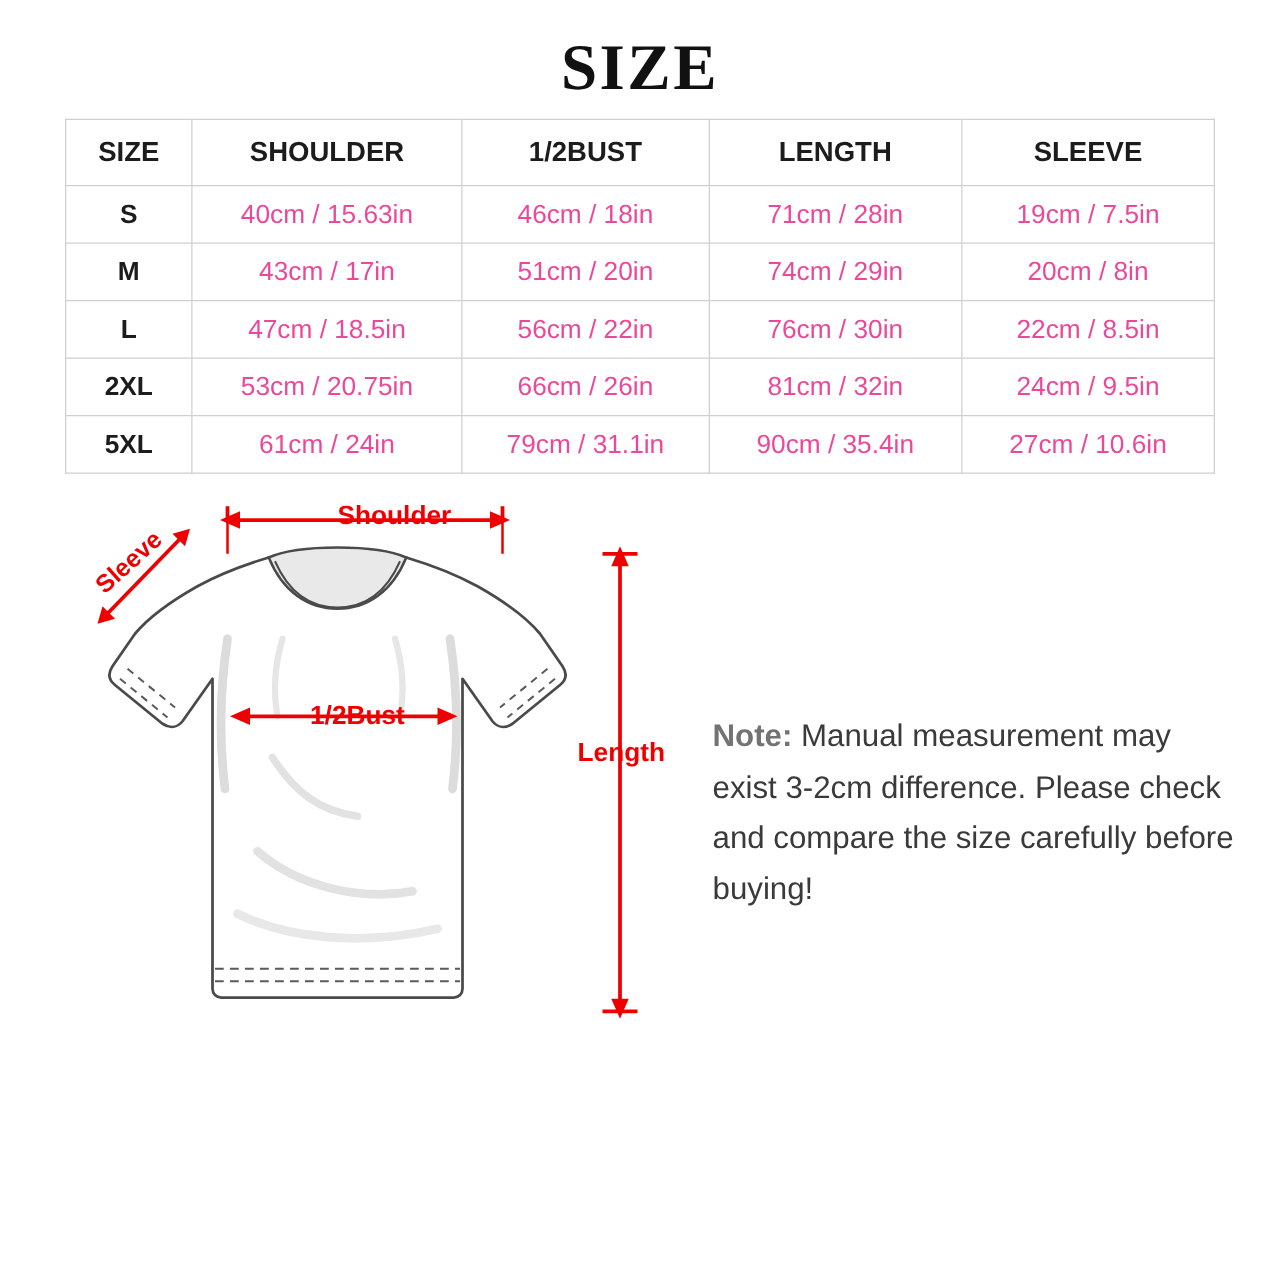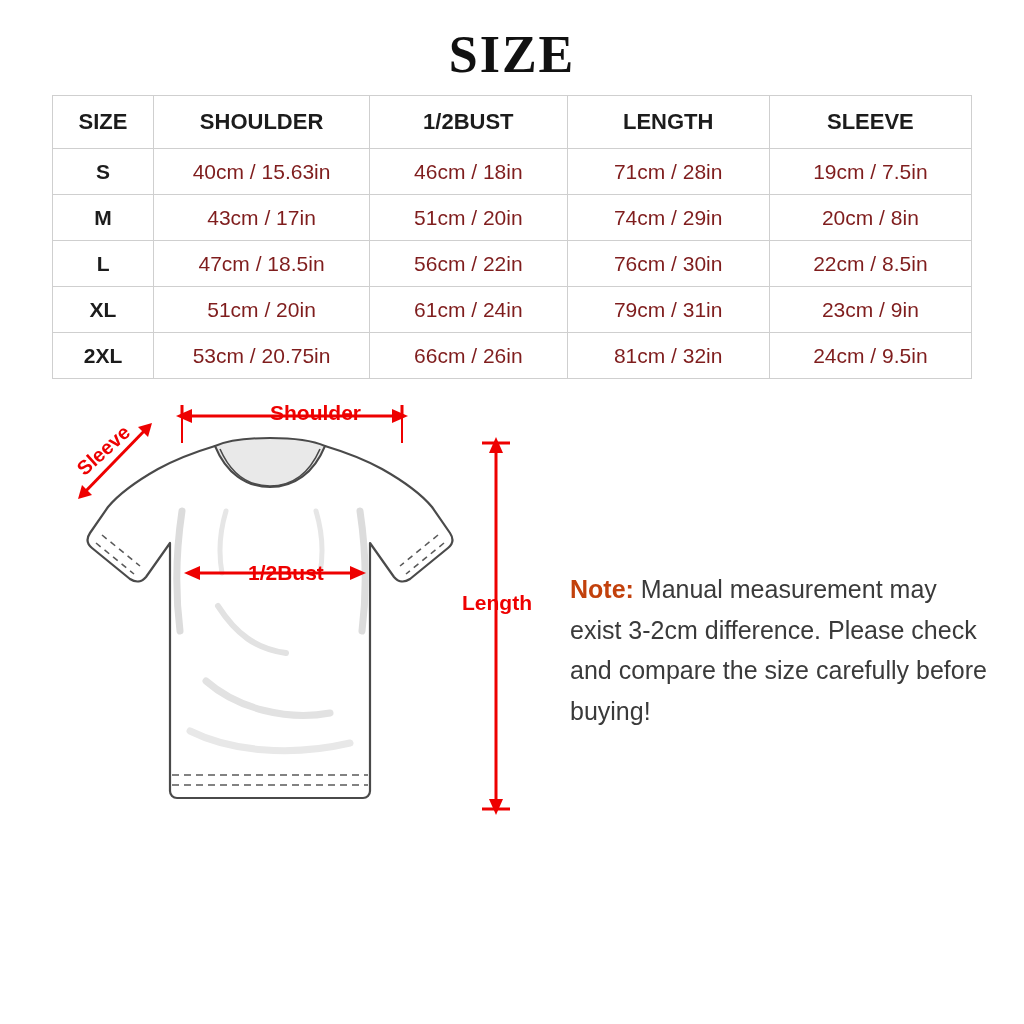--- a/index.html
+++ b/index.html
@@ -36,21 +36,21 @@
   table.size-table {
     width: 100%;
     border-collapse: collapse;
     table-layout: fixed;
   }
   table.size-table th,
   table.size-table td {
     border: 1px solid #cfcfcf;
     text-align: center;
     font-size: 21px;
-    color: #7f1d1d;
+    color: #ec4899;
     height: 45px;
     padding: 0;
   }
   table.size-table thead th {
     font-weight: 700;
     color: #1c1c1c;
     font-size: 22px;
     height: 52px;
   }
   table.size-table tbody td.size-col {
@@ -84,21 +84,21 @@
     position: absolute;
     left: 570px;
     top: 178px;
     width: 420px;
     font-size: 25px;
     line-height: 1.62;
     color: #3a3a3a;
   }
   .note-box .note-label {
     font-weight: 700;
-    color: #c2410c;
+    color: #737373;
   }
 
   
   .ann {
     position: absolute;
     color: #ee0000;
     font-weight: 700;
     font-size: 21px;
     font-family: "Liberation Sans", sans-serif;
     white-space: nowrap;
@@ -147,32 +147,32 @@
         <td>20cm / 8in</td>
       </tr>
       <tr>
         <td class="size-col">L</td>
         <td>47cm / 18.5in</td>
         <td>56cm / 22in</td>
         <td>76cm / 30in</td>
         <td>22cm / 8.5in</td>
       </tr>
       <tr>
-        <td class="size-col">XL</td>
-        <td>51cm / 20in</td>
-        <td>61cm / 24in</td>
-        <td>79cm / 31in</td>
-        <td>23cm / 9in</td>
-      </tr>
-      <tr>
         <td class="size-col">2XL</td>
         <td>53cm / 20.75in</td>
         <td>66cm / 26in</td>
         <td>81cm / 32in</td>
         <td>24cm / 9.5in</td>
+      </tr>
+      <tr>
+        <td class="size-col">5XL</td>
+        <td>61cm / 24in</td>
+        <td>79cm / 31.1in</td>
+        <td>90cm / 35.4in</td>
+        <td>27cm / 10.6in</td>
       </tr>
     </tbody>
   </table>
 </div>
 
 <div class="lower">
 
   <div class="shirt-area">
     <svg width="520" height="470" viewBox="0 0 520 470">
 

